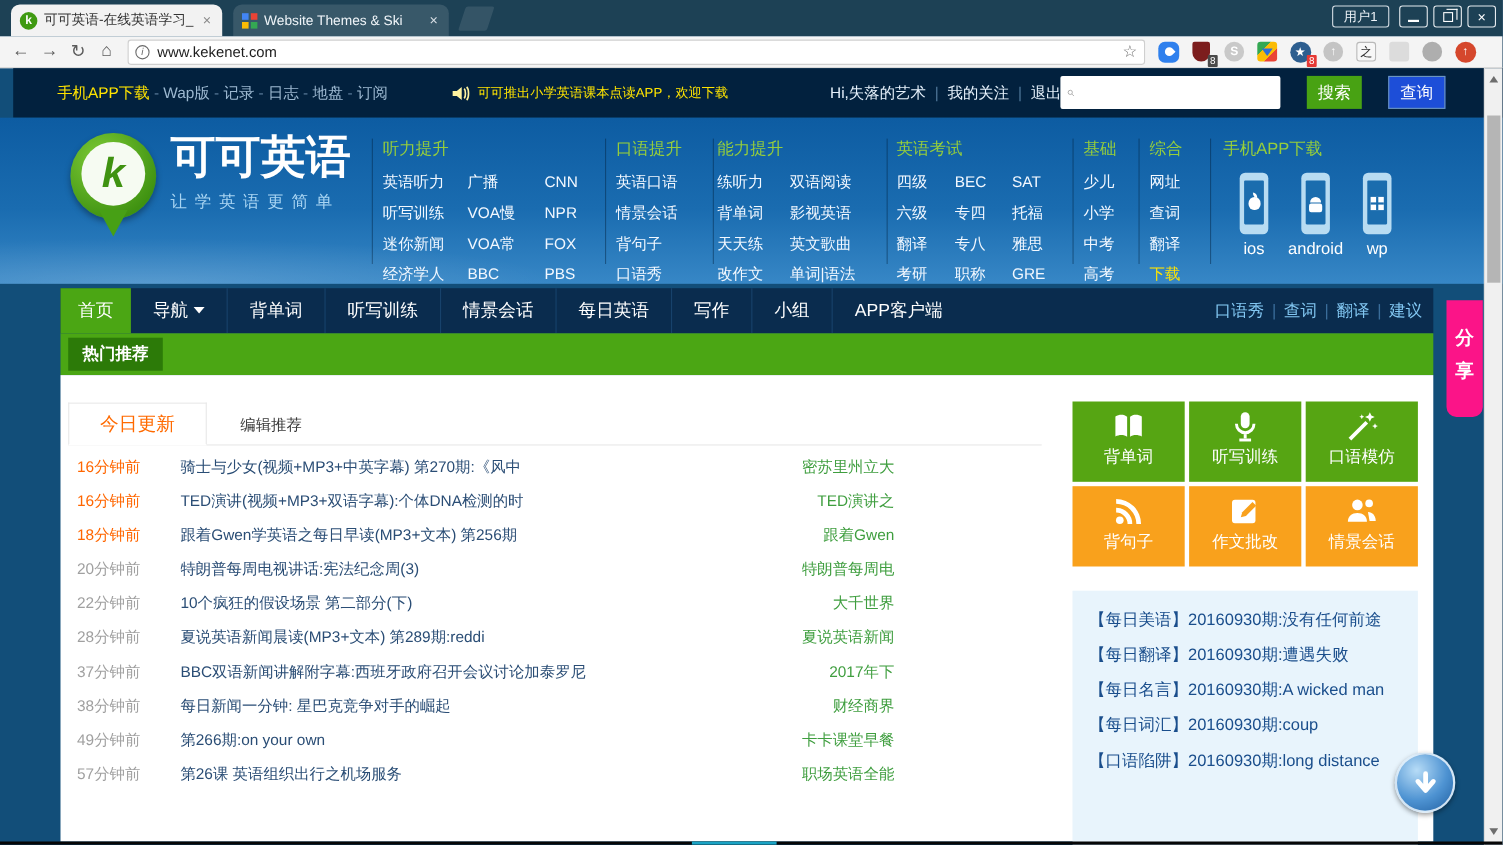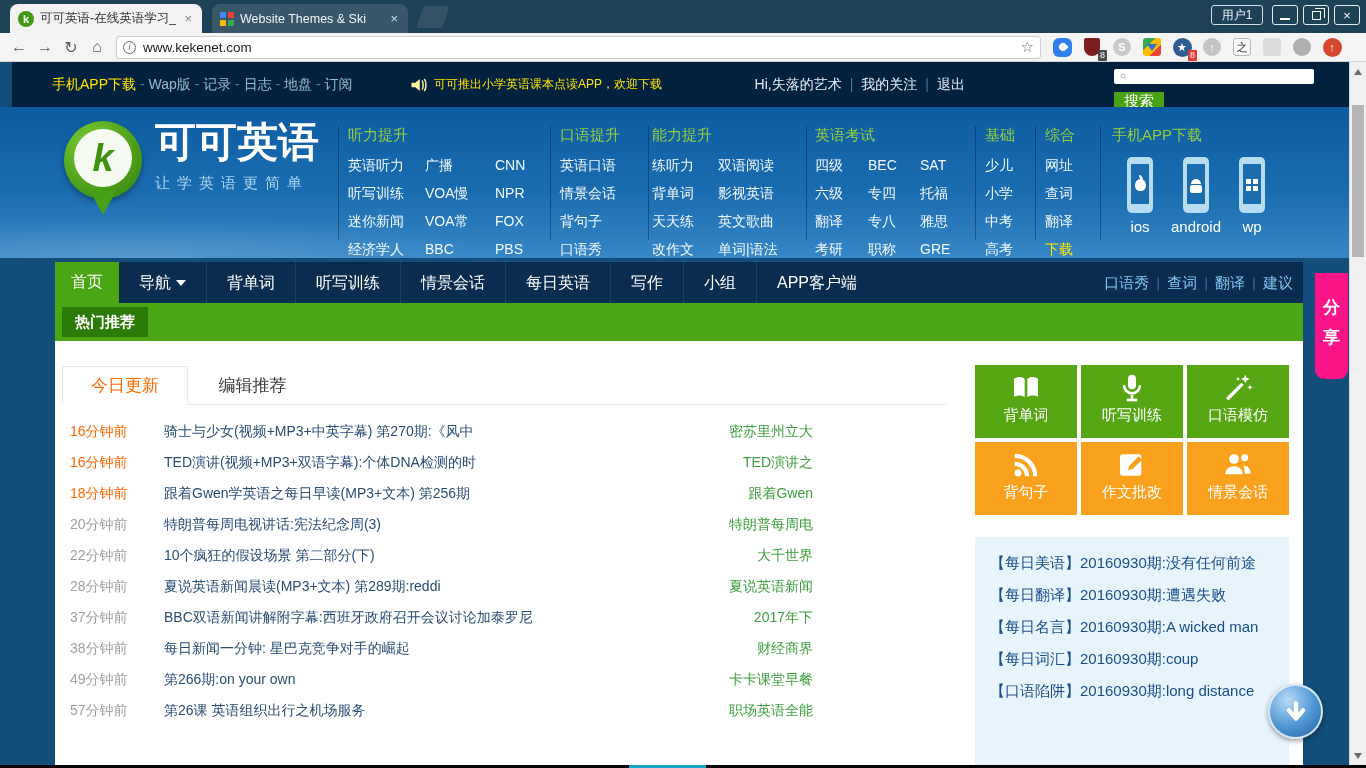--- a/index.html
+++ b/index.html
@@ -54,21 +54,21 @@
 
   
   .topbar { position:absolute; left:12px; top:62px; width:1366px; height:45px; background:#02213e; }
   .tb-left { position:absolute; left:40px; top:0; line-height:45px; font-size:14px; color:#8fabc4; }
   .tb-left .yellow { color:#ffe400; }
   .tb-left a { color:#9db9d1; }
   .tb-left a::before { content:" - "; color:#5b7b99; }
   .announce { position:absolute; left:398px; top:0; height:45px; display:flex; align-items:center; gap:6px; color:#ffe400; font-size:12px; }
   .tb-user { position:absolute; right:413px; top:0; line-height:45px; font-size:14px; color:#e6f1fb; }
   .tb-user .sep { color:#4f7698; margin:0 8px; }
-  .tb-search { position:absolute; right:64px; top:7px; height:30px; display:flex; gap:8px;flex-direction:column; }
+  .tb-search { position:absolute; right:64px; top:7px; height:30px; display:flex; gap:24px; }
   .search-field { width:200px; height:30px; background:#fff; border-radius:2px; display:flex; align-items:center; padding:0 6px; }
   .search-field input { border:none; outline:none; flex:1; font-size:13px; margin-left:5px; }
   .btn-search { width:50px; height:30px; background:#48a213; color:#fff; font-size:15px; border:none; }
   .btn-query { width:52px; height:30px; background:#1d4ed8; border:1px solid #6b95bd; color:#fff; font-size:15px; }
 
   
   .site-header { position:absolute; left:0; top:107px; width:1366px; height:151px;
     background:linear-gradient(180deg,#0d5ca2 0%,#1a6cb0 55%,#3787c6 100%); }
   .site-header::after { content:""; position:absolute; left:0; bottom:0; width:40%; height:45px;
     background:radial-gradient(ellipse at 25% 100%, rgba(255,255,255,.16), transparent 65%); }
@@ -120,23 +120,23 @@
   .hotbar { position:absolute; left:55px; top:303px; width:1248px; height:38px; background:#4ba614; display:flex; align-items:center; }
   .hot-label { margin-left:7px; background:#2c7a08; color:#fff; font-weight:bold; font-size:15px; padding:0 13px; line-height:30px; }
   .hot-links { margin-left:14px; font-size:14px; }
   .hot-links a { color:#fff; text-decoration:none; }
   .hot-links a + a::before { content:"| "; color:#c4e49a; margin:0 6px 0 7px; }
 
   
   .content { position:absolute; left:55px; top:341px; width:1248px; height:424px; background:#fff; }
   .tabs-row { position:absolute; left:7px; top:25px; width:885px; height:39px; border-bottom:1px solid #e8e8e8; }
   .ctab-active { display:inline-block; height:39px; line-height:38px; padding:0 28px; border:1px solid #e8e8e8; border-bottom:2px solid #fff; color:#ff6a00; font-size:17px; position:relative; top:0; }
-  .ctab-idle { display:inline-block; height:39px; line-height:38px; padding:0 26px; color:#3a3a3a; font-size:17px; }
+  .ctab-idle { display:inline-block; height:39px; line-height:38px; padding:0 26px; color:#3a3a3a; font-size:14px; }
   .article-list { position:absolute; left:7px; top:75px; width:760px; }
-  .article-row { display:flex; align-items:center; height:31px; font-size:14px; }
+  .article-row { display:flex; align-items:flex-start; height:31px; font-size:14px; }
   .a-time { width:95px; padding-left:8px; color:#a0a0a0; }
   .a-time.fresh { color:#ff6600; }
   .a-title { flex:1; margin-left:7px; color:#2a4d75; text-decoration:none; white-space:nowrap; overflow:hidden; }
   .a-cat { margin-left:auto; padding-right:9px; color:#3f9e3f; text-decoration:none; white-space:nowrap; }
 
   
   .tiles { position:absolute; left:975px; top:365px; width:314px; display:grid; grid-template-columns:102px 102px 102px; grid-auto-rows:73px; gap:4px; }
   .tile { display:flex; flex-direction:column; align-items:center; justify-content:flex-start; color:#fff; font-size:15px; }
   .tile svg { margin-top:7px; }
   .tile span { margin-top:2px; }

